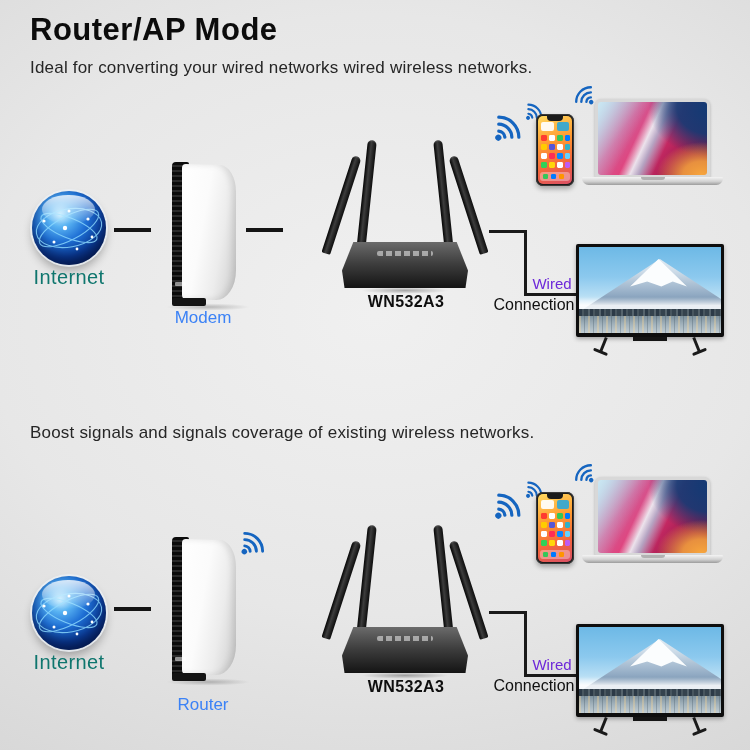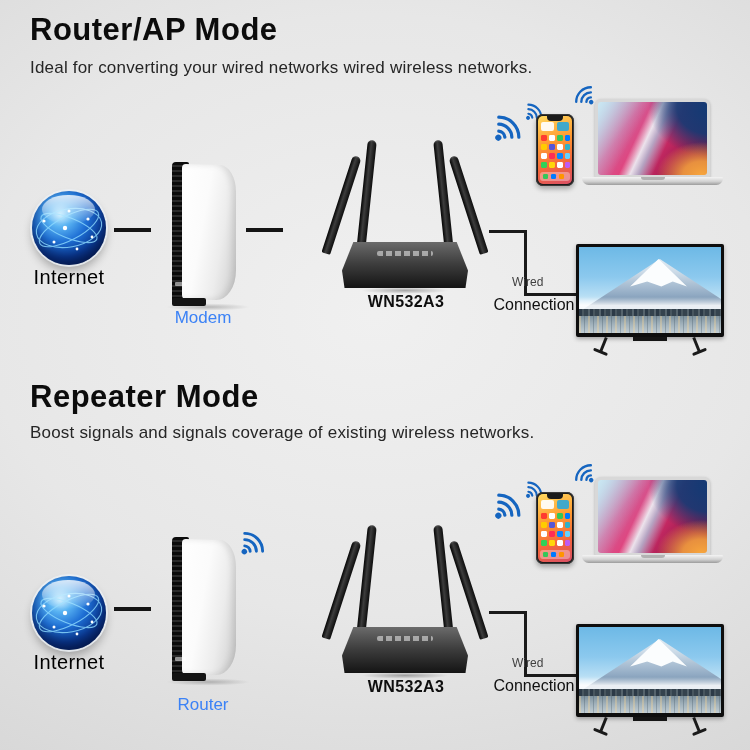--- a/index.html
+++ b/index.html
@@ -20,34 +20,34 @@
   #s2 .title{top:379px}  #s2 .subtitle{top:423px}
 
   
   .globe{left:32px;width:74px;height:74px;border-radius:50%;
     background:radial-gradient(circle at 38% 32%, #c2ebff 0%, #58b2f2 18%, #1f70d5 40%, #0b3f9e 63%, #072a70 81%, #051d52 100%);
     box-shadow:0 0 0 2px rgba(235,240,245,.85), 0 6px 10px rgba(0,0,0,.28), inset 0 -8px 14px rgba(0,0,30,.5);}
   .globe::after{content:"";position:absolute;left:13%;top:5%;width:72%;height:40%;border-radius:50%;
     background:linear-gradient(rgba(255,255,255,.8),rgba(255,255,255,0));}
   .globe svg{position:absolute;inset:0;width:100%;height:100%}
   #s1 .globe{top:191px} #s2 .globe{top:576px}
-  .internet-label{left:6px;width:126px;text-align:center;font-size:20px;letter-spacing:.4px;color:#000000}
+  .internet-label{left:6px;width:126px;text-align:center;font-size:20px;letter-spacing:.4px;color:#0f766e}
   #s1 .internet-label{top:266px} #s2 .internet-label{top:651px}
 
   
   .dash{width:37px;height:4px;background:#141414}
   .dash-a{left:114px} .dash-b{left:246px}
   #s1 .dash-a,#s1 .dash-b{top:228px} #s2 .dash-a{top:607px}
   .wline{background:var(--line)}
   .seg1{left:489px;width:38px;height:3px}
   .seg2{left:524px;width:3px;height:66px}
   .seg3{left:524px;width:54px;height:3px}
   #s1 .seg1,#s1 .seg2{top:230px} #s1 .seg3{top:293px}
   #s2 .seg1,#s2 .seg2{top:611px} #s2 .seg3{top:674px}
-  .wired1{left:512px;width:80px;font-size:12px;color:#404040}
+  .wired1{left:512px;width:80px;text-align:center;font-size:15px;color:#6d28d9}
   .wired2{left:484px;width:100px;text-align:center;font-size:16px;color:#101010}
   #s1 .wired1{top:275px} #s1 .wired2{top:296px}
   #s2 .wired1{top:656px} #s2 .wired2{top:677px}
 
   
   .tower{left:164px;width:72px;height:144px}
   #s1 .tower{top:162px} #s2 .tower{top:537px}
   .tower-dark{left:8px;top:0;bottom:3px;width:17px;border-radius:4px 2px 2px 4px;
     background:repeating-linear-gradient(180deg,#0b0b0b 0 3px,#2a2a2a 3px 5px);}
   .tower-white{left:18px;top:2px;right:0;bottom:7px;border-radius:4px 16px 20px 4px/4px 26px 30px 4px;
@@ -275,21 +275,20 @@
         <i class="water"></i>
       </i>
     </span>
     <span class="tv-stand-bar"></span>
     <span class="tv-leg leg-l"></span>
     <span class="tv-leg leg-r"></span>
   </div>
 </section>
 
 <section id="s2">
-  <h1 class="el title">Repeater Mode</h1>
   <p class="el subtitle">Boost signals and signals coverage of existing wireless networks.</p>
 
   <div class="el globe">
     <svg viewBox="0 0 74 74">
       <g fill="none" stroke="#8fdcff" stroke-width="1.1" opacity="0.8">
         <ellipse cx="37" cy="37" rx="33" ry="12" transform="rotate(-28 37 37)"></ellipse>
         <ellipse cx="37" cy="37" rx="33" ry="19" transform="rotate(-10 37 37)"></ellipse>
         <ellipse cx="37" cy="37" rx="30" ry="10" transform="rotate(22 37 37)"></ellipse>
       </g>
       <g fill="#ffffff">

